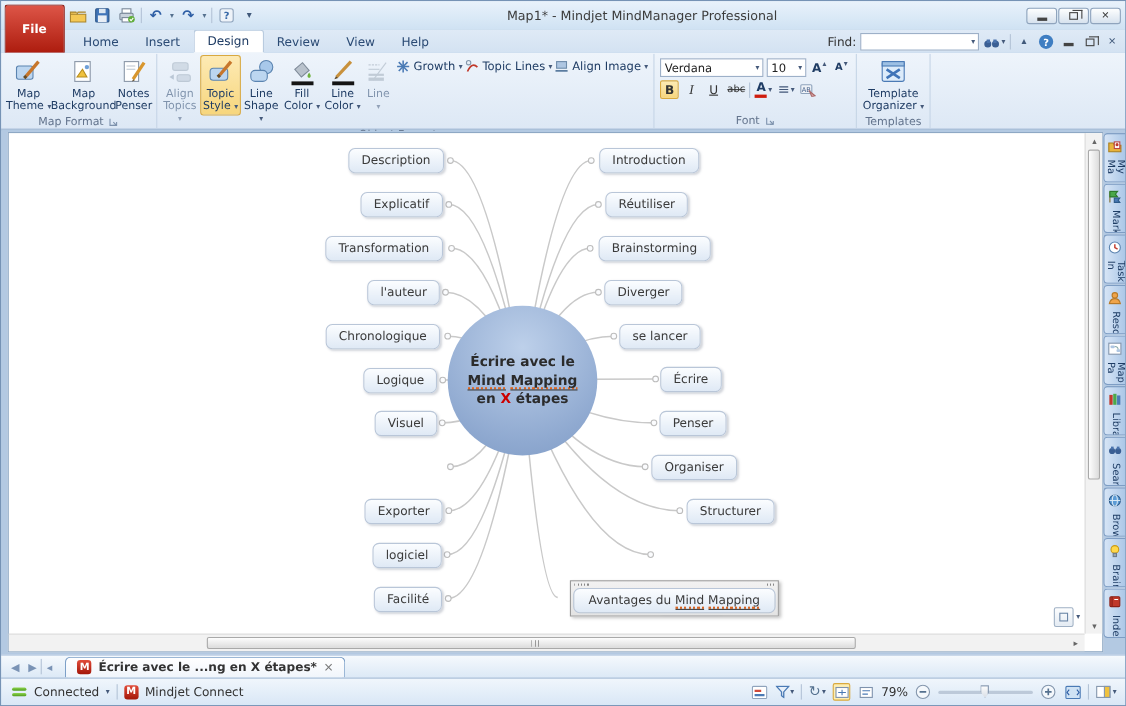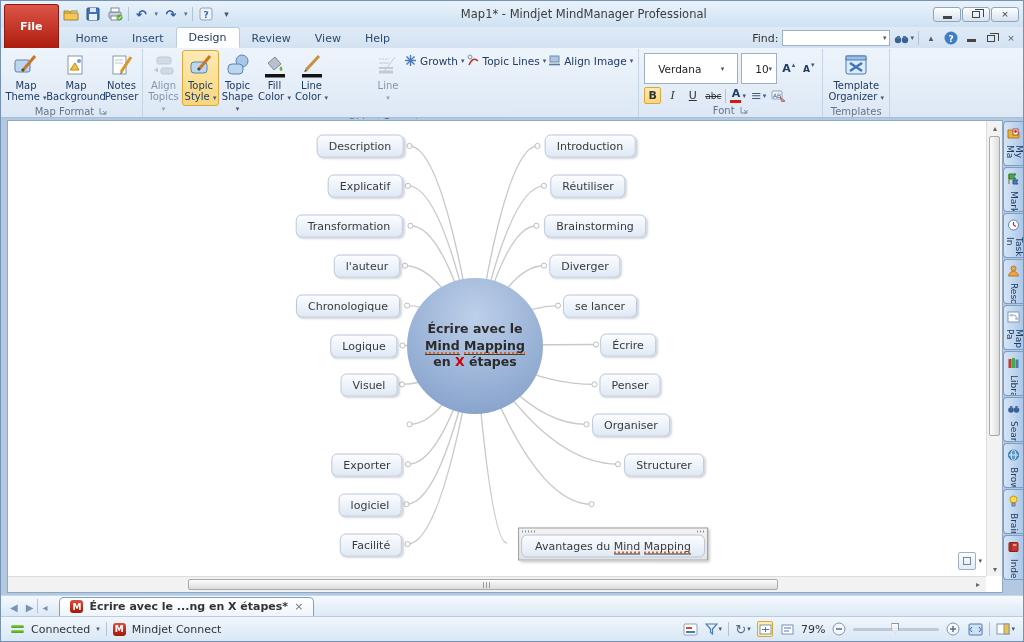--- a/index.html
+++ b/index.html
@@ -50,22 +50,22 @@
     padding:2px 1px; font-size:10px; color:#1f3c64; text-align:center; line-height:1.12; border:1px solid transparent; border-radius:3px; }
   .bigbtn.w52 { width:54px; }
   .bigbtn.w36 { width:37px; }
   .bigbtn.highlight { background:linear-gradient(#fdeab4,#f7d67d); border:1px solid #d9a93f; }
   .bigbtn.disabled { opacity:.5; }
   .caret { font-size:7px; color:#44597a; }
   .stack { display:flex; flex-direction:row; gap:2px; padding:3px 3px 0 2px; }
   .stackbtn { display:flex; align-items:center; gap:3px; font-size:10.5px; color:#1f3c64; height:15px; }
   .fontcol { display:flex; flex-direction:column; gap:3px; padding:3px 3px 0; }
   .fontrow { display:flex; align-items:center; gap:3px; }
-  .combo { background:#fff; border:1px solid #9db0c8; height:31px; display:flex; align-items:center;
-    font-size:10.5px; color:#222; padding:0 13px; justify-content:space-between; }
+  .combo { background:#fff; border:1px solid #9db0c8; height:17px; display:flex; align-items:center;
+    font-size:10.5px; color:#222; padding:0 3px; justify-content:space-between; }
   .fbtn { min-width:17px; height:17px; display:flex; align-items:center; justify-content:center;
     font-size:11px; color:#333; border:1px solid transparent; border-radius:2px; gap:1px; }
   .fbtn.active { background:linear-gradient(#fdeab4,#f7d67d); border:1px solid #d9a93f; font-weight:bold; }
   .colA { display:flex; flex-direction:column; align-items:center; line-height:1; }
   .redbar { width:11px; height:3px; background:#cf1d0e; margin-top:1px; }
   .launcher { width:9px; height:9px; position:relative; }
 
   
   #main { position:absolute; top:118px; left:0; right:0; bottom:46px; background:#b3c9e2; }
   #canvas-wrap { position:absolute; left:6px; top:1px; width:996px; height:473px;
@@ -310,39 +310,39 @@
               <line x1="22" y1="3" x2="12" y2="15" stroke="#c7762b" stroke-width="3"></line>
               <line x1="10" y1="17" x2="12" y2="15" stroke="#6b4a1e" stroke-width="3"></line>
             </svg>
           <span><span>Topic Style</span> <span class="caret">▾</span></span>
         </div>
         <div class="bigbtn w36">
           <svg width="26" height="26">
               <circle cx="17" cy="8" r="6" fill="#a8c8ea" stroke="#5b84b0"></circle>
               <rect x="3" y="11" width="15" height="10" rx="4" fill="#bcd6f0" stroke="#5b84b0"></rect>
             </svg>
-          <span><span>Topic Shape</span> <span class="caret">▾</span></span>
+          <span><span>Line Shape</span> <span class="caret">▾</span></span>
         </div>
         <div class="bigbtn w36">
           <svg width="26" height="26">
               <path d="M6 10 l7 -6 6 7 -7 6 z" fill="#b9c2cc" stroke="#7e8a98"></path>
               <path d="M19 13 q3 4 0 5 q-3 -1 0 -5" fill="#6fb23c"></path>
               <rect x="3" y="21" width="20" height="3.5" fill="#141414"></rect>
             </svg>
           <span><span>Fill Color</span> <span class="caret">▾</span></span>
         </div>
         <div class="bigbtn w36">
           <svg width="26" height="26">
               <line x1="20" y1="3" x2="7" y2="17" stroke="#c8913c" stroke-width="3"></line>
               <path d="M5 19 l1.4 -2.6 2 1.6 z" fill="#5a4320"></path>
               <rect x="3" y="21" width="20" height="3.5" fill="#141414"></rect>
             </svg>
           <span><span>Line Color</span> <span class="caret">▾</span></span>
         </div>
-        <div class="bigbtn disabled" style="width:28px;margin-left:44px;">
+        <div class="bigbtn disabled" style="width:28px;">
           <svg width="26" height="26">
               <line x1="4" y1="6" x2="14" y2="6" stroke="#9aa7b5" stroke-dasharray="2 1"></line>
               <line x1="4" y1="10" x2="14" y2="10" stroke="#9aa7b5"></line>
               <line x1="20" y1="4" x2="8" y2="20" stroke="#9aa7b5"></line>
               <line x1="4" y1="15" x2="18" y2="15" stroke="#9aa7b5" stroke-width="2"></line>
               <line x1="4" y1="19" x2="18" y2="19" stroke="#9aa7b5" stroke-width="3"></line>
             </svg>
           <span><span>Line</span> <span class="caret">▾</span></span>
         </div>
         <div class="stack">

